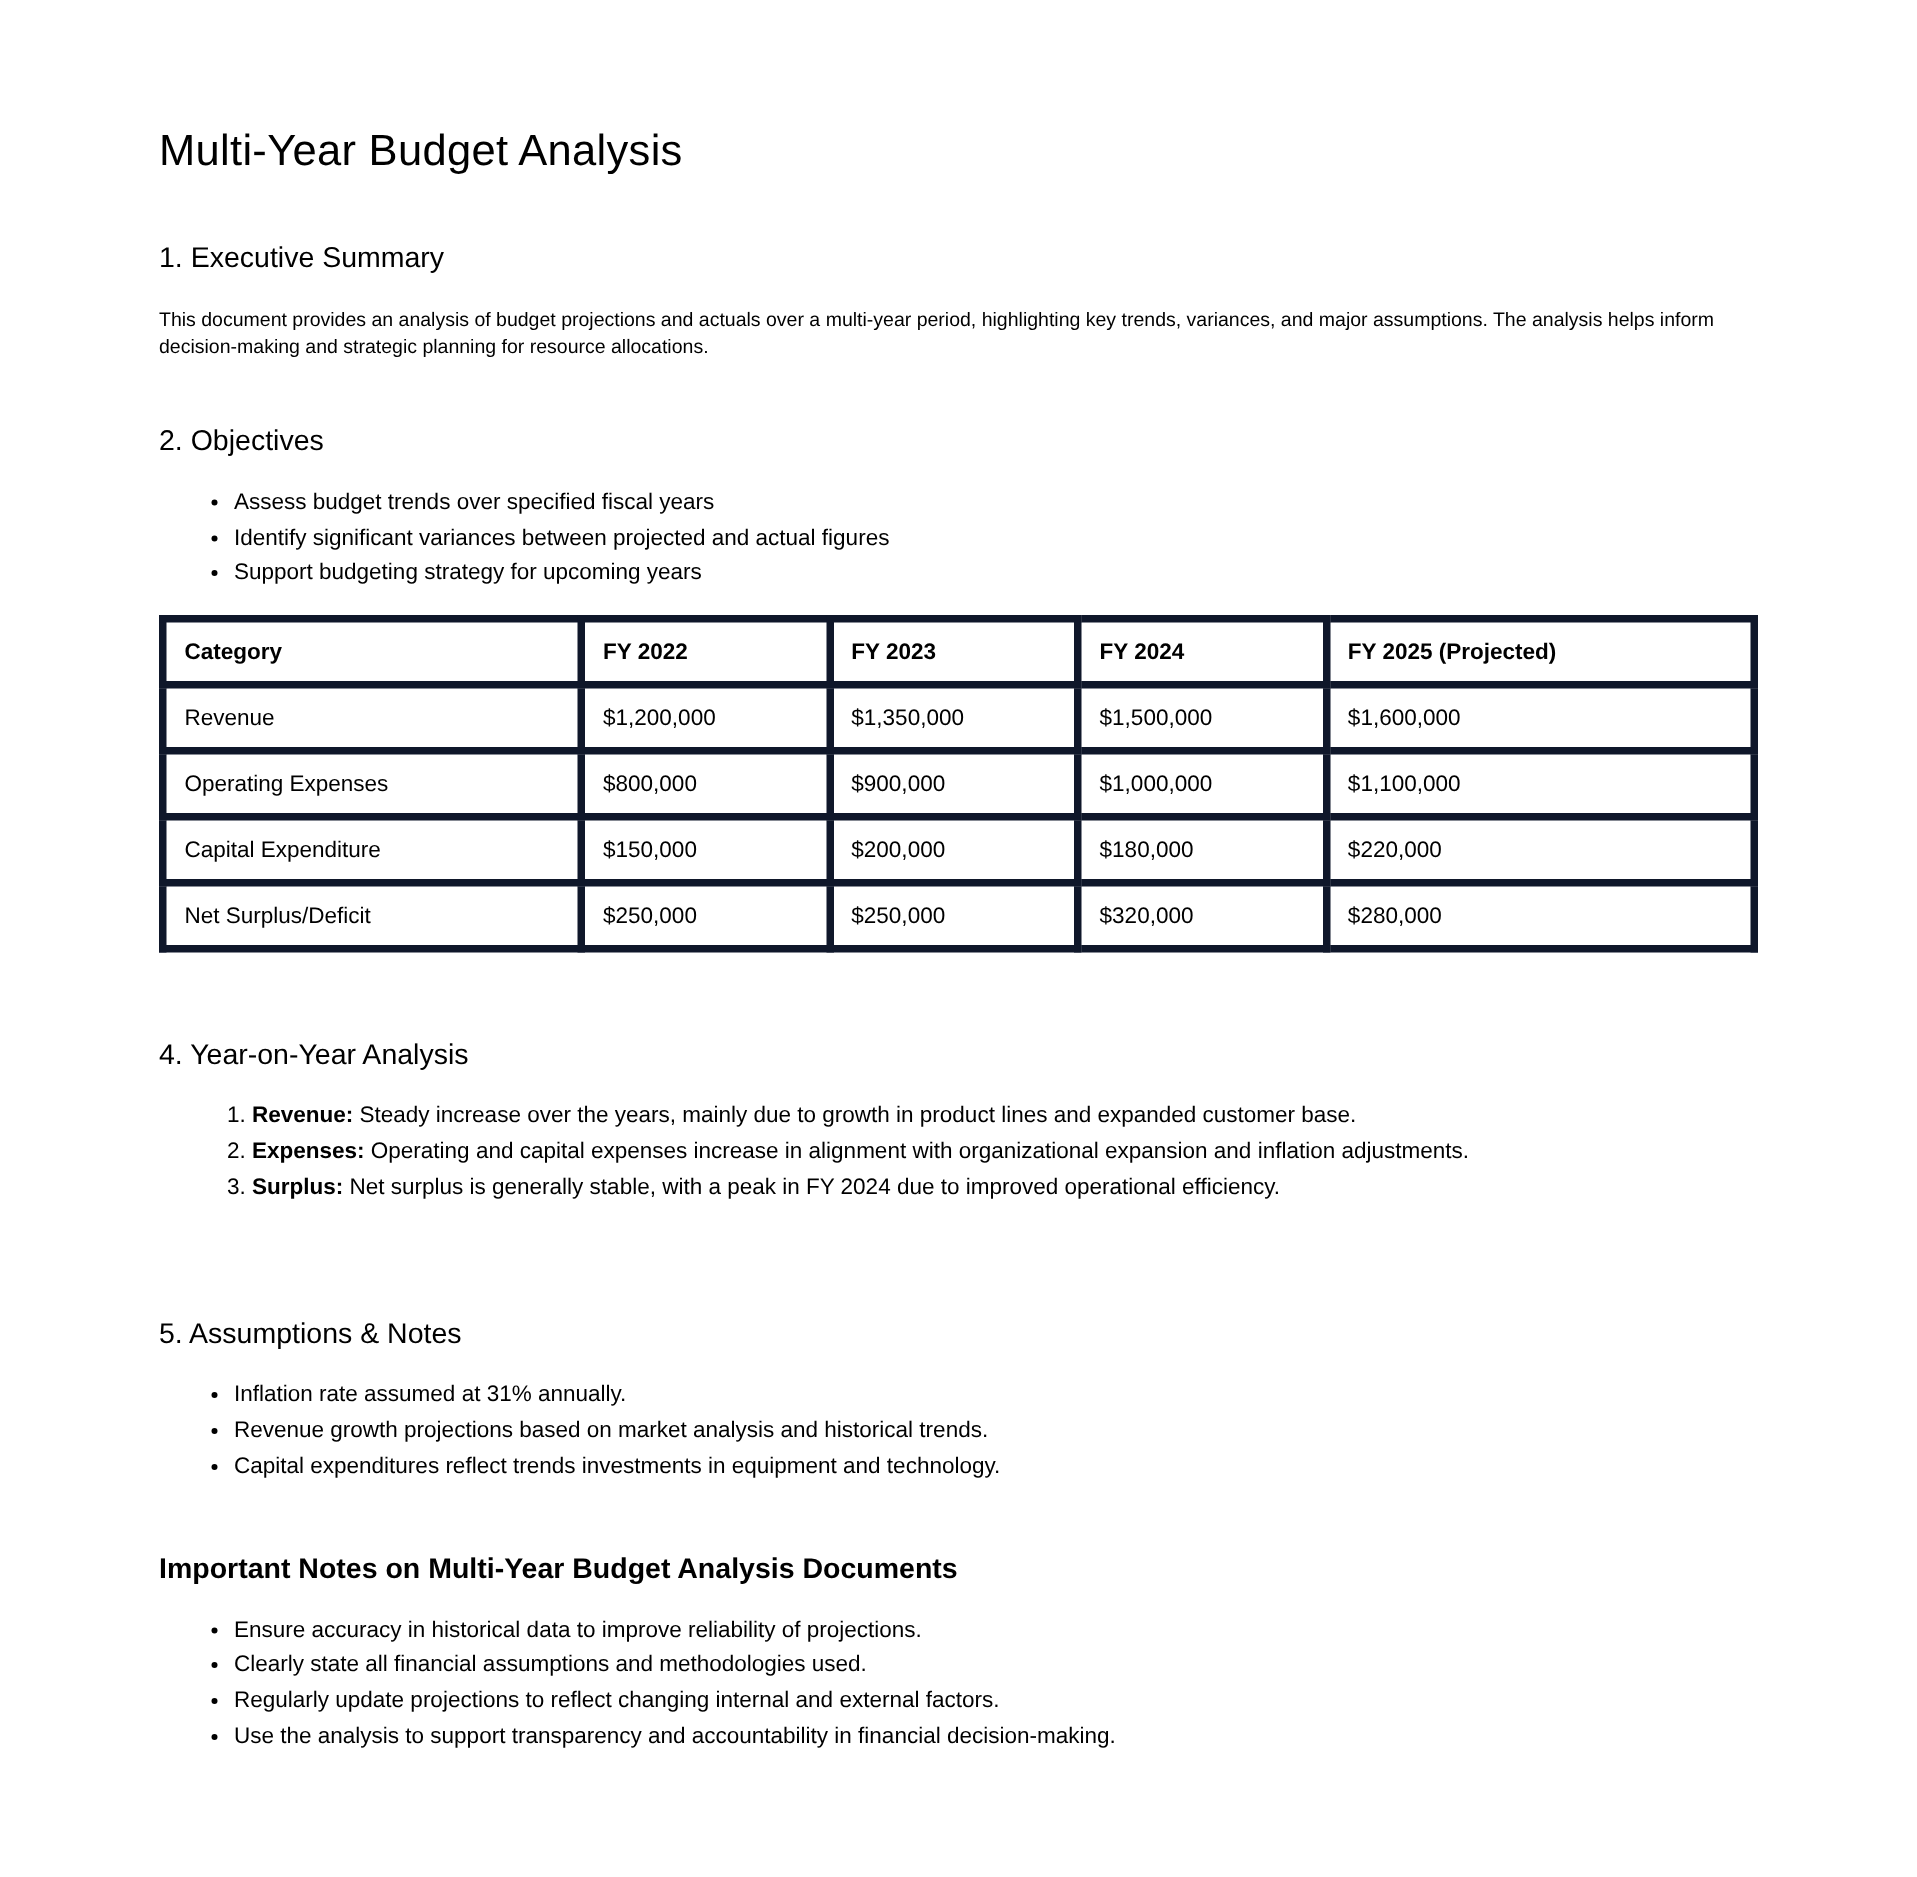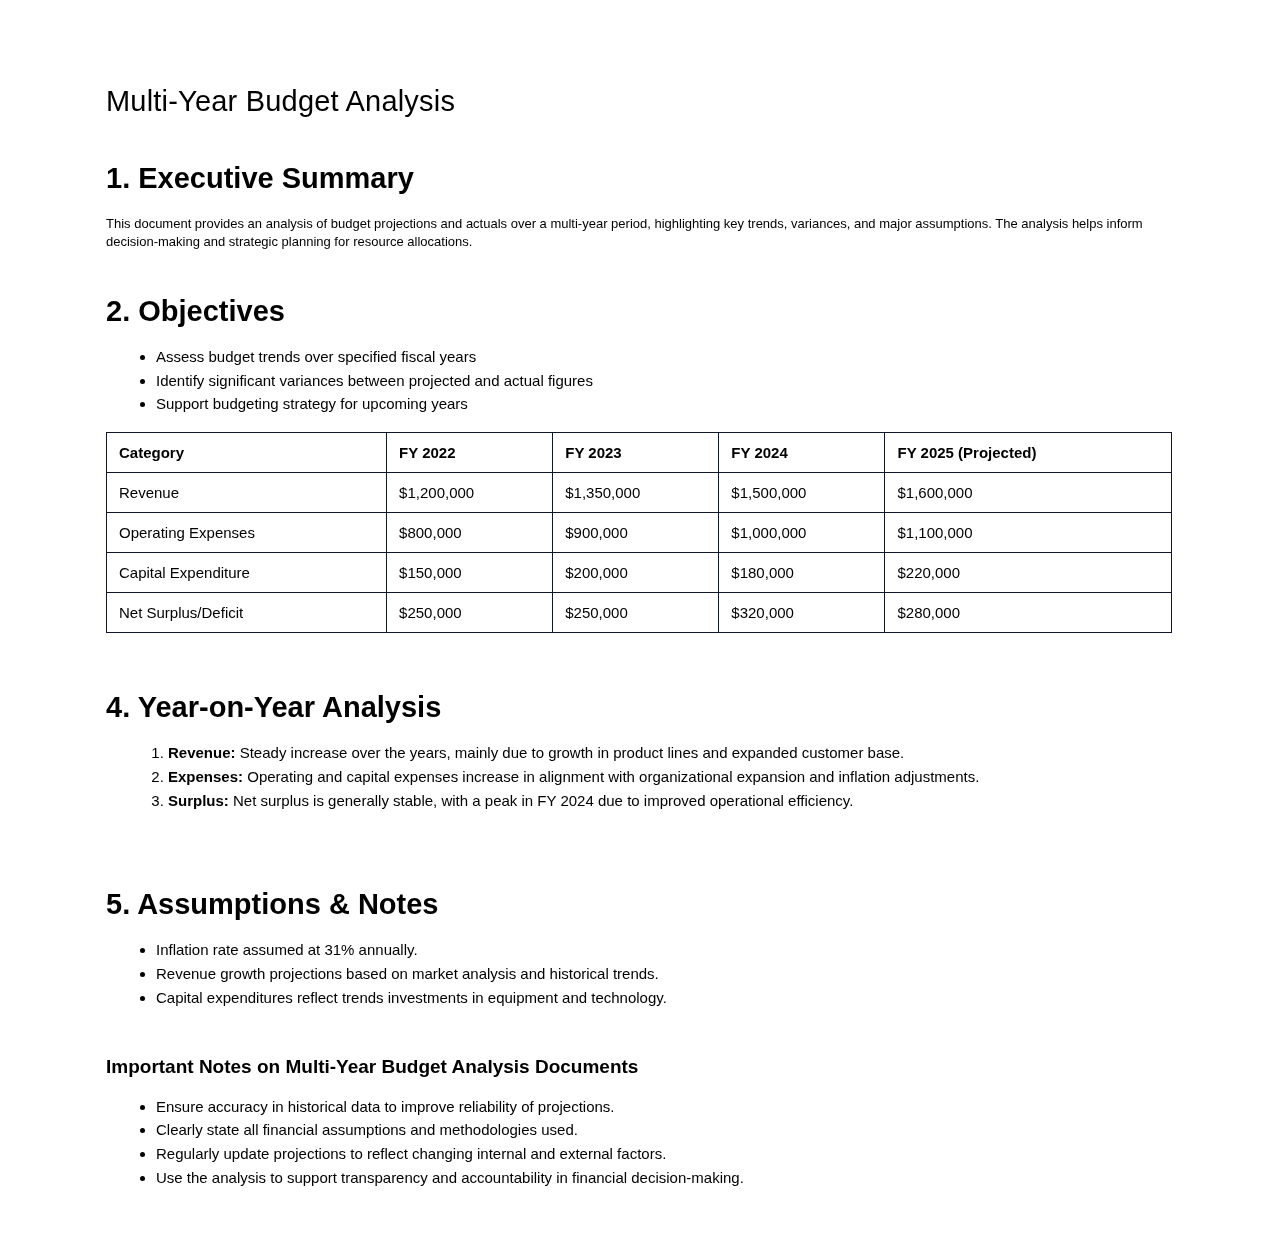--- a/index.html
+++ b/index.html
@@ -15,22 +15,22 @@
     min-height: 1251px;
     padding: 85px 106px 60px 106px;
   }
   h1.doc-title {
     font-size: 29px;
     font-weight: normal;
     margin-bottom: 34px;
     letter-spacing: 0.2px;
   }
   h2.section-heading {
-    font-size: 29px;
-    font-weight: bold;
+    font-size: 19px;
+    font-weight: normal;
     margin-top: 44px;
     margin-bottom: 20px;
   }
   h3.sub-heading {
     font-size: 19px;
     font-weight: bold;
     margin-top: 48px;
     margin-bottom: 20px;
   }
   p.body-text {
@@ -55,21 +55,21 @@
     margin-bottom: 5px;
   }
   table.budget-table {
     width: 100%;
     border-collapse: collapse;
     margin-top: 18px;
     font-size: 15px;
   }
   table.budget-table th,
   table.budget-table td {
-    border: 1px solid #0f172a;
+    border: 5px solid #0f172a;
     text-align: left;
     padding: 11px 12px;
     vertical-align: middle;
   }
   table.budget-table th {
     font-weight: bold;
   }
   col.col-category { width: 26.3%; }
   col.col-year { width: 15.6%; }
   col.col-projected { width: 27%; }

